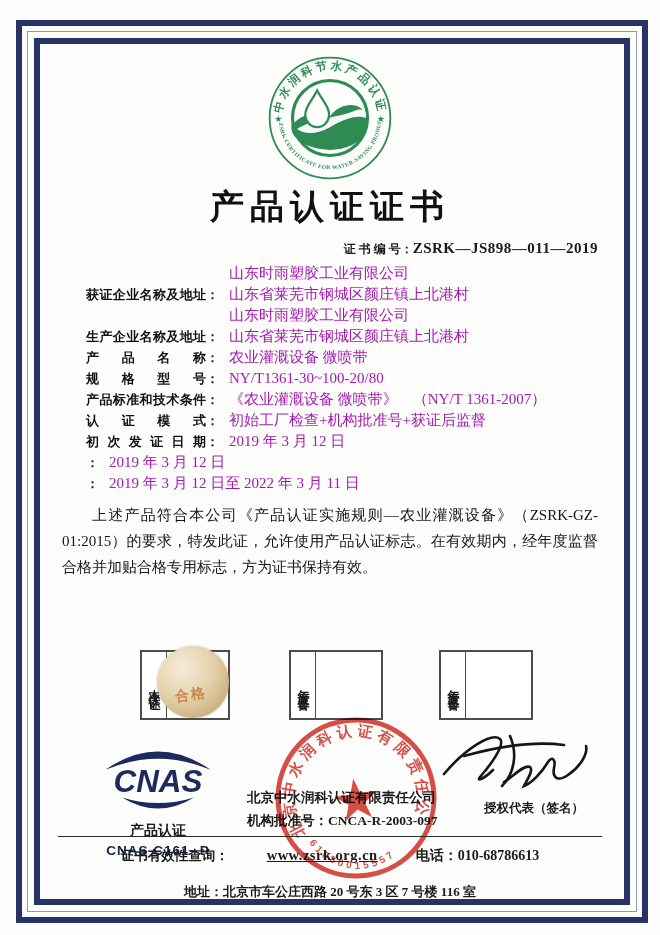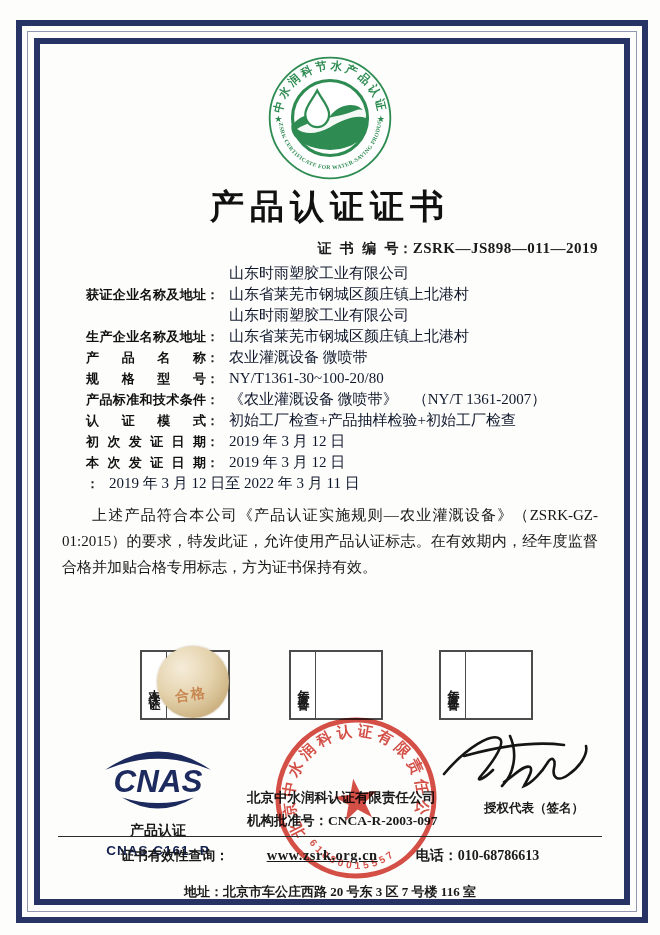--- a/index.html
+++ b/index.html
@@ -10,30 +10,30 @@
   .f-outer{inset:20px 12px 12px 16px;border:6px solid #273265;}
   .f-mid{inset:31px 23px 23px 27px;border:1px solid #9298b0;}
   .f-inner{inset:38px 30px 30px 34px;border:6px solid #273265;}
 
   .seal-svg{position:absolute;left:266px;top:54px;width:128px;height:128px;}
 
   .title{position:absolute;left:0;right:0;top:184px;text-align:center;
          font-family:"Liberation Sans", sans-serif;font-weight:900;
          font-size:34px;letter-spacing:6px;color:#111;}
   .certno{position:absolute;right:62px;top:240px;font-size:15px;font-weight:bold;}
-  .certno .lbl{font-family:Liberation Mono, monospace;font-size:14px;}
+  .certno .lbl{font-family:Liberation Serif, serif;font-size:12px;}
   .certno .val{font-family:"Liberation Serif", serif;letter-spacing:.5px;}
 
   .fields{position:absolute;left:86px;top:263px;width:500px;}
   .field{display:flex;align-items:flex-end;line-height:21px;}
   .flabel{display:inline-block;width:120px;font-family:"Liberation Sans", sans-serif;
           font-weight:bold;font-size:13px;text-align:justify;text-align-last:justify;
           color:#111;flex:0 0 120px;}
   .fcolon{font-family:"Liberation Sans", sans-serif;font-weight:bold;font-size:13px;}
-  .fval{margin-left:10px;font-size:15px;color:#0f172a;}
+  .fval{margin-left:10px;font-size:15px;color:#a21caf;}
   .fval div{line-height:21px;}
 
   .statement{position:absolute;left:62px;top:502px;width:536px;font-size:15px;
              line-height:26px;text-align:justify;text-indent:2em;color:#161616;}
 
   .boxes{position:absolute;left:0;top:650px;width:660px;height:70px;}
   .cbox{position:absolute;height:66px;background:#fff;border:2px solid #4c4c4c;
         display:flex;}
   .cbox .side{width:24px;border-right:1px solid #4c4c4c;display:flex;
         align-items:center;justify-content:center;}
@@ -140,32 +140,31 @@
       <span class="flabel">产品标准和技术条件</span>
         <span class="fcolon">：</span>
       <div class="fval">
           <div>《农业灌溉设备 微喷带》　（NY/T 1361-2007）</div>
         </div>
     </div>
     <div class="field">
       <span class="flabel">认证模式</span>
         <span class="fcolon">：</span>
       <div class="fval">
-          <div>初始工厂检查+产品抽样检验+初始工厂检查</div>
+          <div>初始工厂检查+机构批准号+获证后监督</div>
         </div>
     </div>
     <div class="field">
       <span class="flabel">初次发证日期</span>
         <span class="fcolon">：</span>
       <div class="fval">
           <div>2019 年 3 月 12 日</div>
         </div>
     </div>
     <div class="field">
-      <span class="flabel">本次发证日期</span>
         <span class="fcolon">：</span>
       <div class="fval">
           <div>2019 年 3 月 12 日</div>
         </div>
     </div>
     <div class="field">
         <span class="fcolon">：</span>
       <div class="fval">
           <div>2019 年 3 月 12 日至 2022 年 3 月 11 日</div>
         </div>

